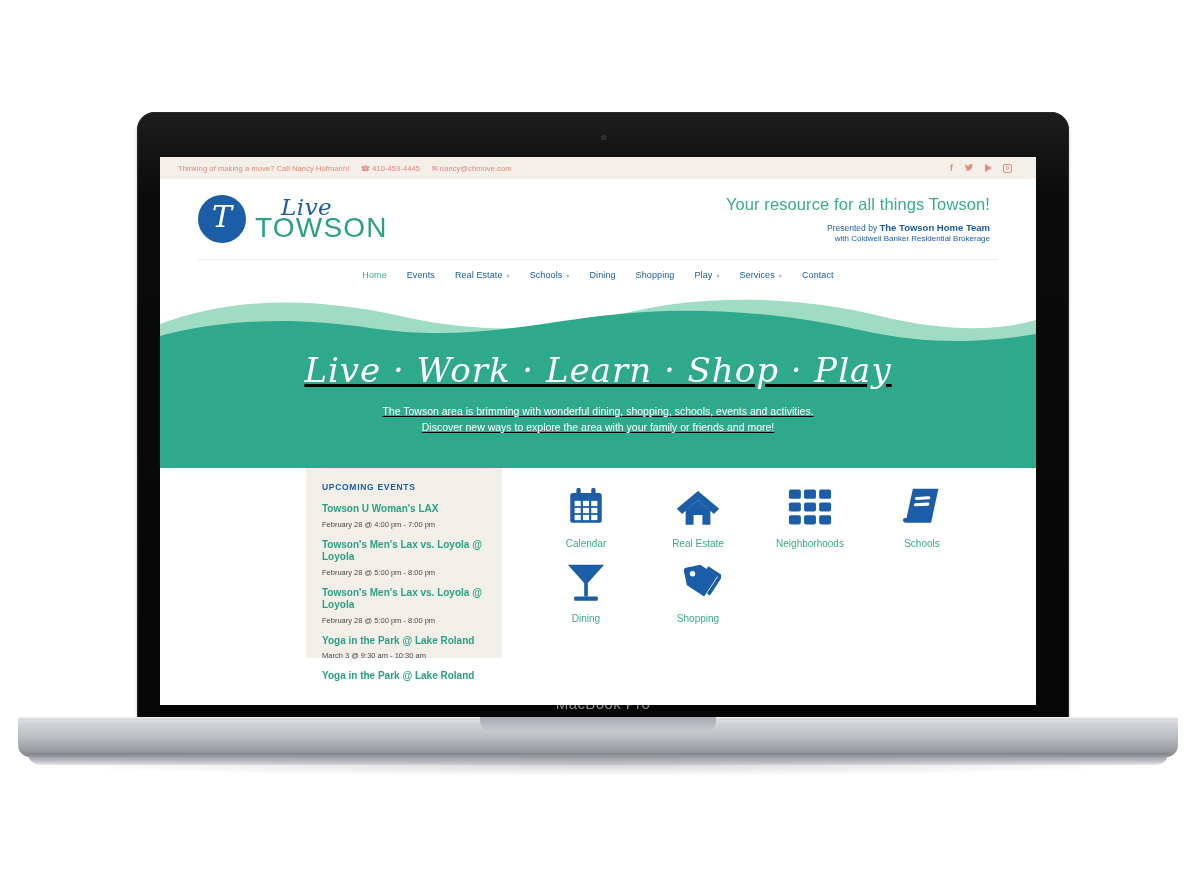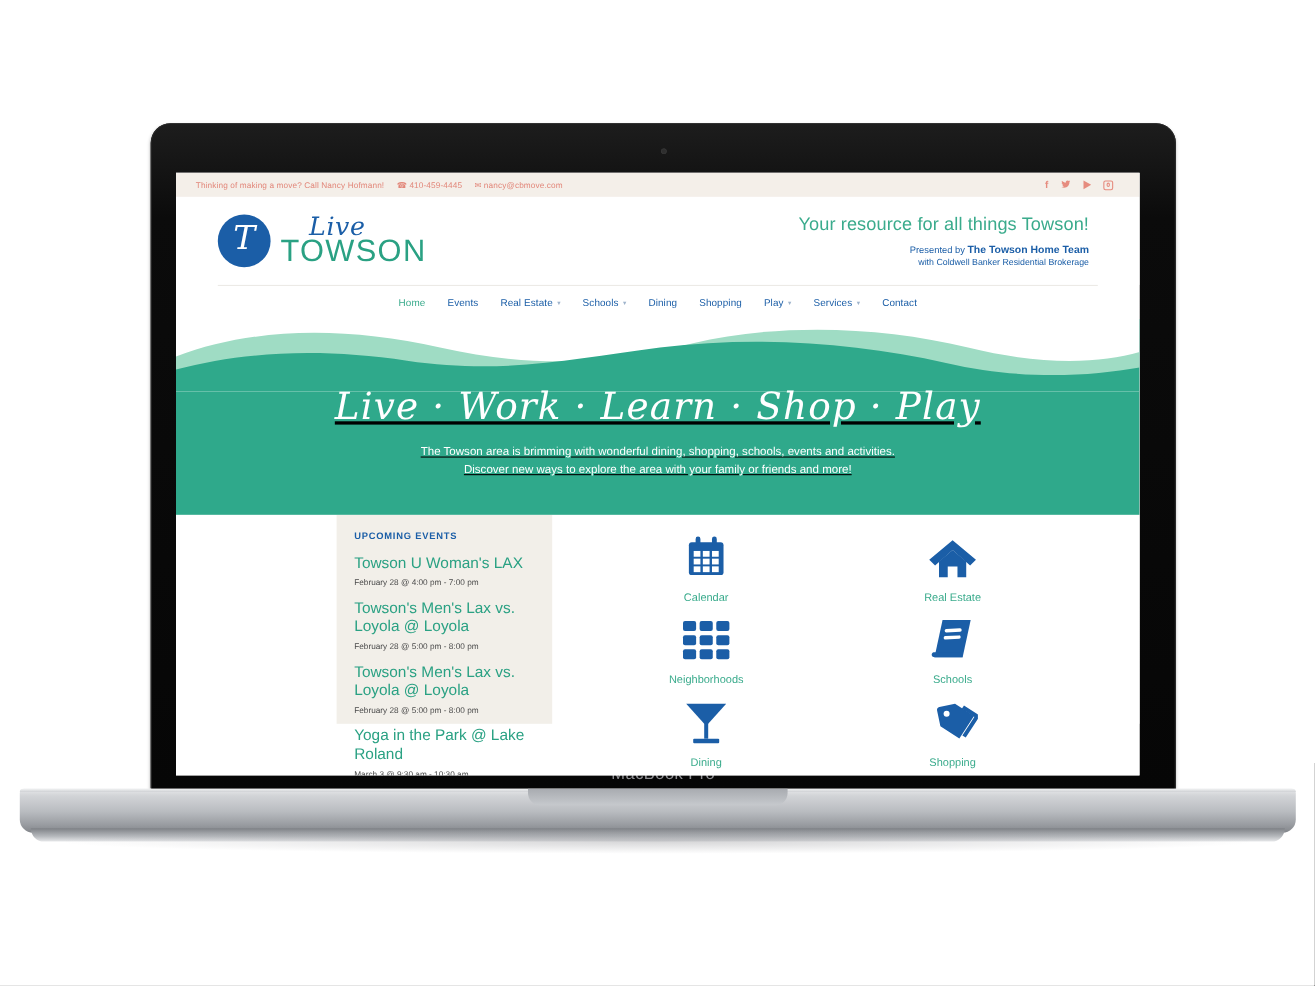--- a/index.html
+++ b/index.html
@@ -147,25 +147,25 @@
 
   
   .content { display: flex; height: 190px; background: #ffffff; padding-left: 0; }
   .events {
     width: 196px; margin-left: 146px; background: #f2efe9; padding: 14px 16px 0 16px;
   }
   .events-head {
     font-size: 8.5px; font-weight: 700; color: #1b5ea7; letter-spacing: .7px; margin-bottom: 11px;
   }
   .event { margin-bottom: 10px; }
-  .event-title { font-size: 14px; font-weight: 400; color: #2aa183; line-height: 1.25; }
+  .event-title { font-size: 10px; font-weight: 700; color: #2aa183; line-height: 1.25; }
   .event-date { font-size: 7.5px; color: #4b4b4b; margin-top: 4px; }
 
   .tiles {
-    flex: 1; display: grid; grid-template-columns: repeat(2, 1fr);
+    flex: 1; display: grid; grid-template-columns: repeat(4, 1fr);
     row-gap: 4px; padding: 10px 58px 0 28px; align-content: start;
   }
   .tile { text-align: center; }
   .tile-ico { height: 58px; display: flex; align-items: center; justify-content: center; }
   .tile-label { font-size: 10px; color: #3aab8c; margin-top: 2px; }
 </style>
 </head>
 <body>
 
 <div class="stage">

